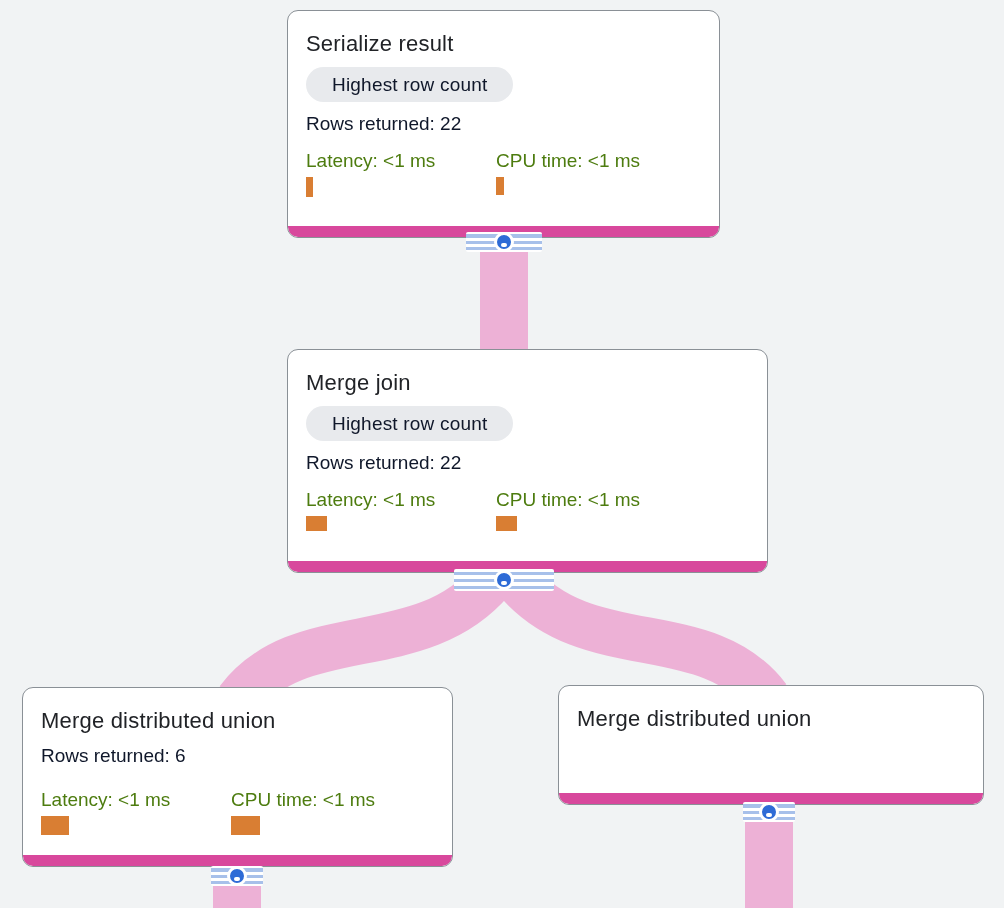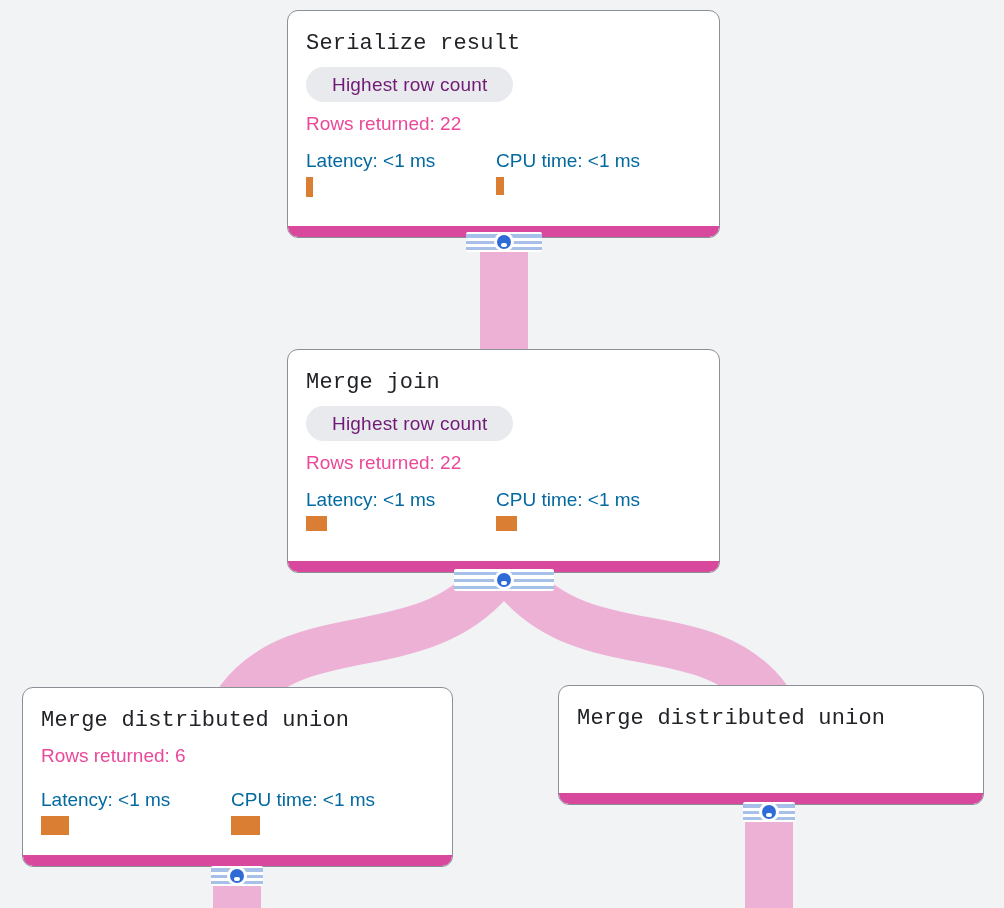--- a/index.html
+++ b/index.html
@@ -20,58 +20,57 @@
   .node{
     position:absolute;
     box-sizing:border-box;
     background:#ffffff;
     border:1.5px solid #8a9096;
     border-radius:11px;
     padding:20px 18px 0 18px;
     overflow:hidden;
   }
   .node1{left:287px;top:10px;width:433px;height:228px;}
-  .node2{left:287px;top:349px;width:433px;height:224px;}
+  .node2{left:287px;top:349px;width:481px;height:224px;}
   .node3{left:22px;top:687px;width:431px;height:180px;}
   .node4{left:558px;top:685px;width:426px;height:120px;}
 
   .node-title{
     font-size:22px;
     font-weight:500;
     color:#212327;
     line-height:26px;
     margin:0 0 10px 0;
     letter-spacing:.2px;
-    font-family:Liberation Mono, monospace;
   }
   .badge{
     display:inline-block;
     background:#e8eaed;
-    color:#701a75;
+    color:#0f172a;
     font-size:19px;
     font-weight:500;
     line-height:35px;
     height:35px;
     padding:0 26px;
     border-radius:18px;
     margin:0 0 10px 0;
     letter-spacing:.2px;
   }
   .rows{
     font-size:19px;
-    color:#ec4899;
+    color:#0f172a;
     line-height:24px;
     margin:0 0 13px 0;
   }
   .node3 .rows{margin-bottom:20px;}
   .metrics{display:flex;}
   .metric{width:190px;}
   .metric-label{
     font-size:19px;
-    color:#0369a1;
+    color:#4d7c0f;
     line-height:24px;
   }
   .bar{
     background:#d97e33;
     margin-top:4px;
   }
 
   
   .strip{
     position:absolute;

